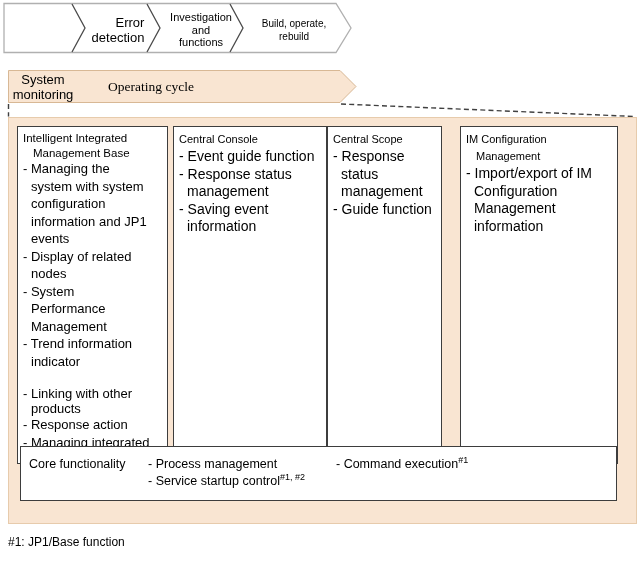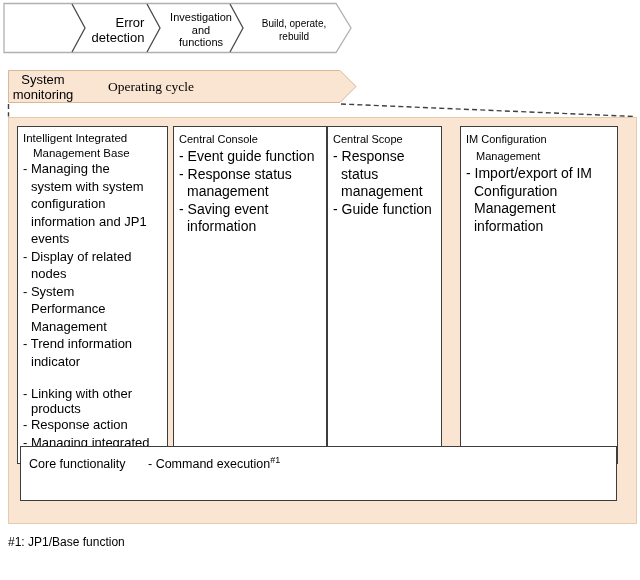--- a/index.html
+++ b/index.html
@@ -153,20 +153,24 @@
     <div>
         <div class="item">- Import/export of IM
 Configuration
 Management
 information</div>
       </div>
   </div>
 
   <div class="corebox">
     <div class="core-label">Core functionality</div>
+    <div class="core-col1">
+        <div class="item">- Process management</div>
+        <div class="item">- Service startup control<sup>#1, #2</sup></div>
+      </div>
     <div class="core-col2">
         <div class="item">- Command execution<sup>#1</sup></div>
       </div>
   </div>
 
   <div class="footnotes">
       <div class="item">#1: JP1/Base function</div>
     </div>
 
 </div>

